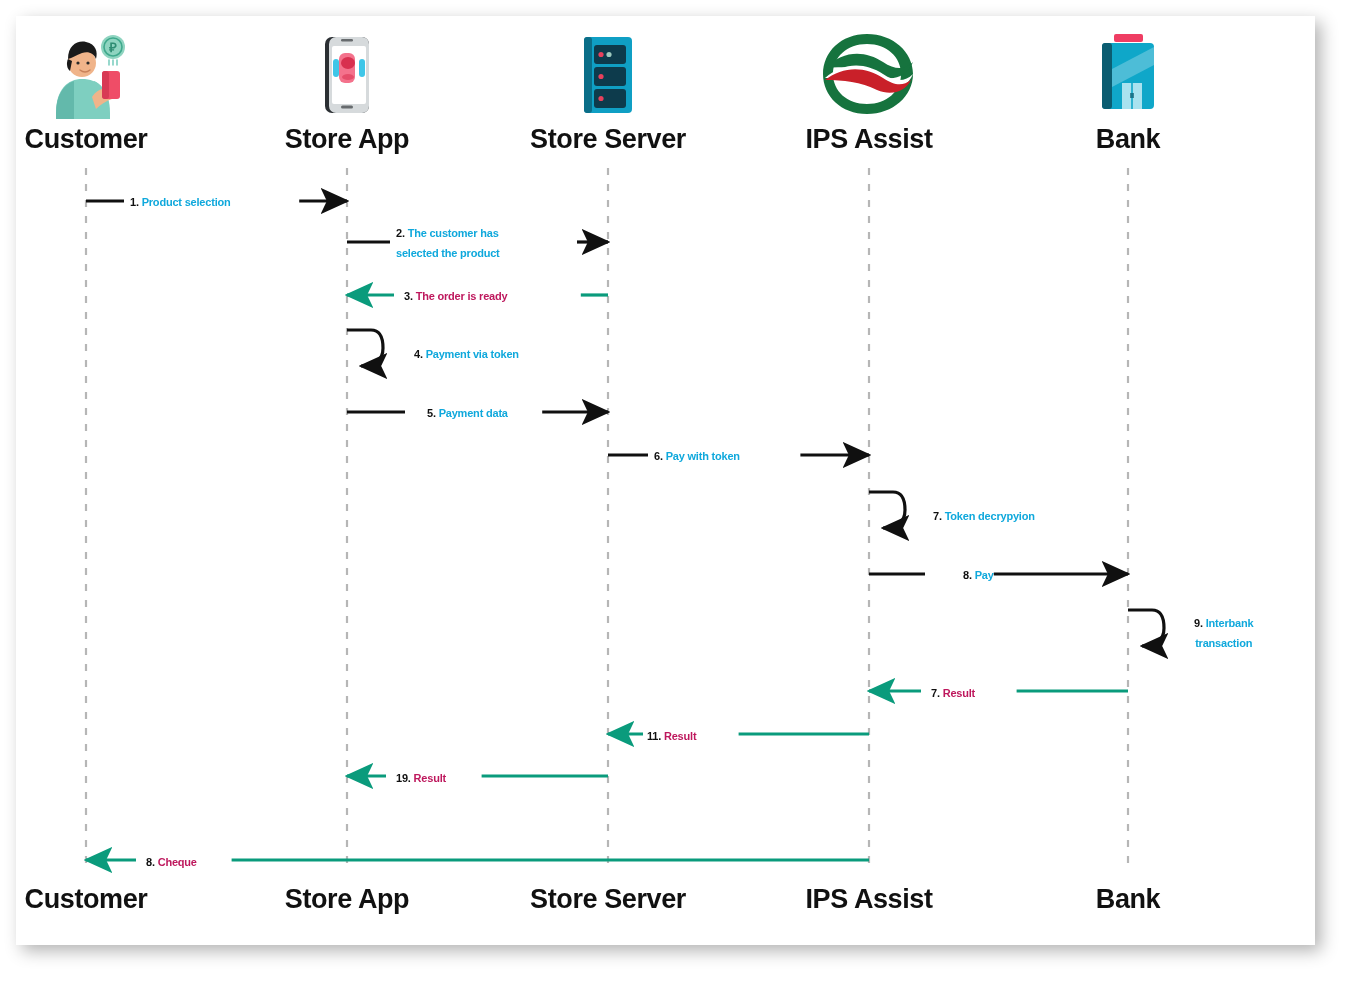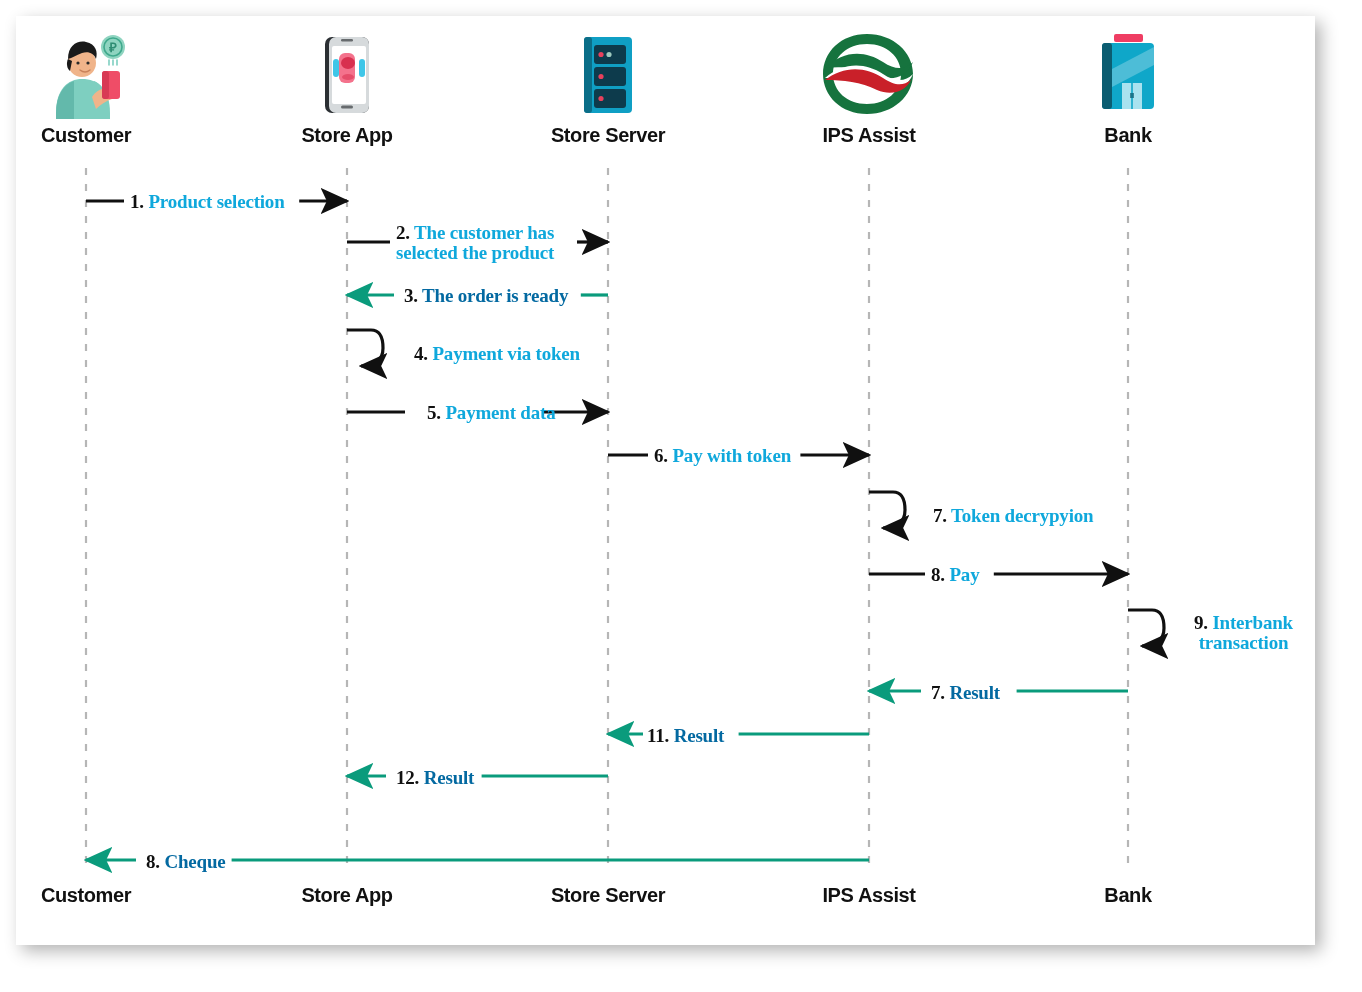--- a/index.html
+++ b/index.html
@@ -30,40 +30,40 @@
     position: absolute;
     left: 0;
     top: 0;
     width: 1362px;
     height: 992px;
   }
   .lane-title {
     position: absolute;
     font-family: "Liberation Sans", sans-serif;
     font-weight: bold;
-    font-size: 20px;
+    font-size: 27px;
     color: #111111;
     letter-spacing: -0.4px;
     white-space: nowrap;
     transform: translateX(-50%);
   }
   .msg-label {
     position: absolute;
-    font-family: Liberation Serif, serif;
+    font-family: Liberation Sans, sans-serif;
     font-weight: bold;
-    font-size: 19px;
+    font-size: 11px;
     line-height: 20px;
     white-space: pre-line;
     letter-spacing: -0.2px;
   }
   .msg-num {
     color: #101010;
   }
   .msg-txt-blue { color: #0FA8DC; }
-  .msg-txt-teal { color: #0369a1; }
+  .msg-txt-teal { color: #be185d; }
 </style>
 </head>
 <body>
 
 <div id="stage">
   <div id="card"></div>
 
   <svg id="svgroot" viewBox="0 0 1362 992" xmlns="http://www.w3.org/2000/svg">
     <defs>
       <marker id="arrowBlack" viewBox="0 0 12 12" refX="11" refY="6" markerWidth="9" markerHeight="9" orient="auto-start-reverse">
@@ -214,21 +214,21 @@
       <div class="lane-title" style="left: 1128px; top: 124px;">Bank</div>
       <div class="lane-title" style="left: 1128px; top: 884px;">Bank</div>
       <div class="msg-label" style="left: 130px; top: 192px;"><span class="msg-num">1.</span> <span class="msg-txt-blue">Product selection</span></div>
       <div class="msg-label" style="left: 396px; top: 223px;"><span class="msg-num">2.</span> <span class="msg-txt-blue">The customer has
 selected the product</span></div>
       <div class="msg-label" style="left: 404px; top: 286px;"><span class="msg-num">3.</span> <span class="msg-txt-teal">The order is ready</span></div>
       <div class="msg-label" style="left: 414px; top: 344px; text-align: right;"><span class="msg-num">4.</span> <span class="msg-txt-blue">Payment via token</span></div>
       <div class="msg-label" style="left: 411px; top: 403px; margin-left: 16px;"><span class="msg-num">5.</span> <span class="msg-txt-blue">Payment data</span></div>
       <div class="msg-label" style="left: 654px; top: 446px; text-align: center;"><span class="msg-num">6.</span> <span class="msg-txt-blue">Pay with token</span></div>
       <div class="msg-label" style="left: 933px; top: 506px;"><span class="msg-num">7.</span> <span class="msg-txt-blue">Token decrypyion</span></div>
-      <div class="msg-label" style="left: 931px; top: 565px;"><span class="msg-num">8.</span> <span class="msg-txt-blue">Pay</span></div>
+      <div class="msg-label" style="left: 963px; top: 565px;"><span class="msg-num">8.</span> <span class="msg-txt-blue">Pay</span></div>
       <div class="msg-label" style="left: 1194px; top: 613px; text-align: center;"><span class="msg-num">9.</span> <span class="msg-txt-blue">Interbank
 transaction</span></div>
       <div class="msg-label" style="left: 931px; top: 683px;"><span class="msg-num">7.</span> <span class="msg-txt-teal">Result</span></div>
       <div class="msg-label" style="left: 647px; top: 726px;"><span class="msg-num">11.</span> <span class="msg-txt-teal">Result</span></div>
-      <div class="msg-label" style="left: 396px; top: 768px;"><span class="msg-num">12.</span> <span class="msg-txt-teal">Result</span></div>
+      <div class="msg-label" style="left: 396px; top: 768px;"><span class="msg-num">19.</span> <span class="msg-txt-teal">Result</span></div>
       <div class="msg-label" style="left: 146px; top: 852px;"><span class="msg-num">8.</span> <span class="msg-txt-teal">Cheque</span></div>
     </div>
 </div>
 
 </body></html>

